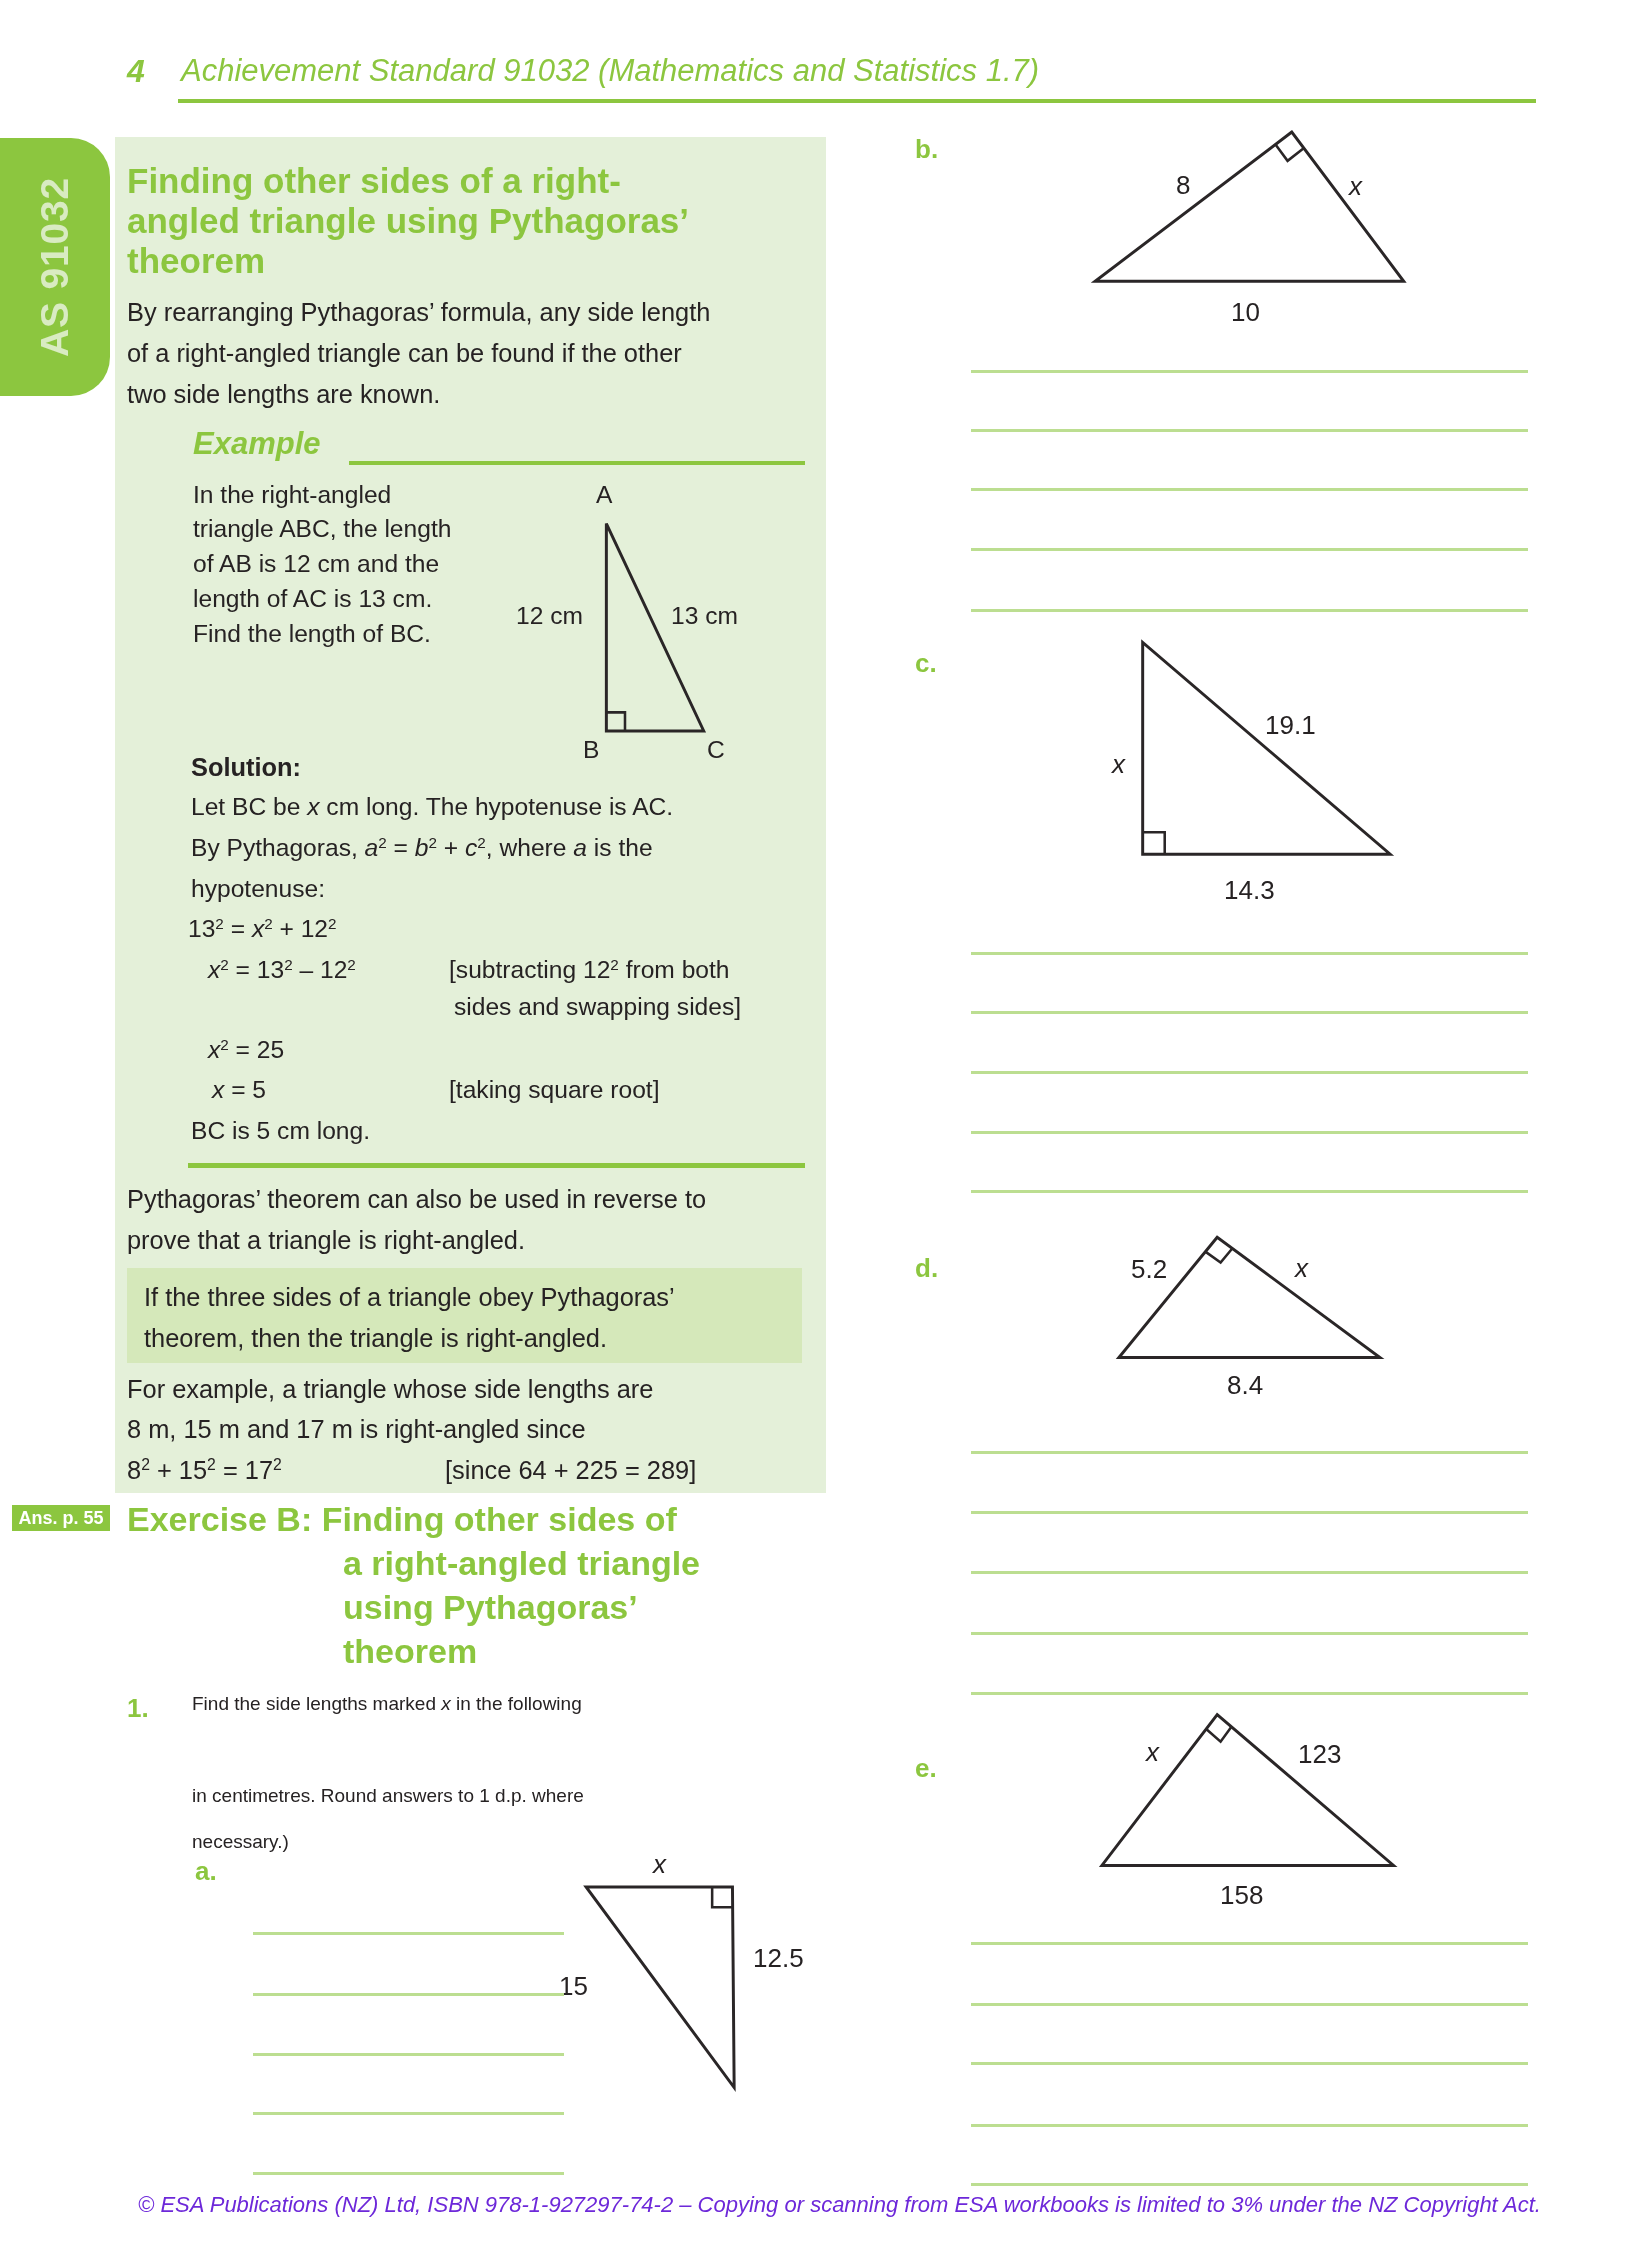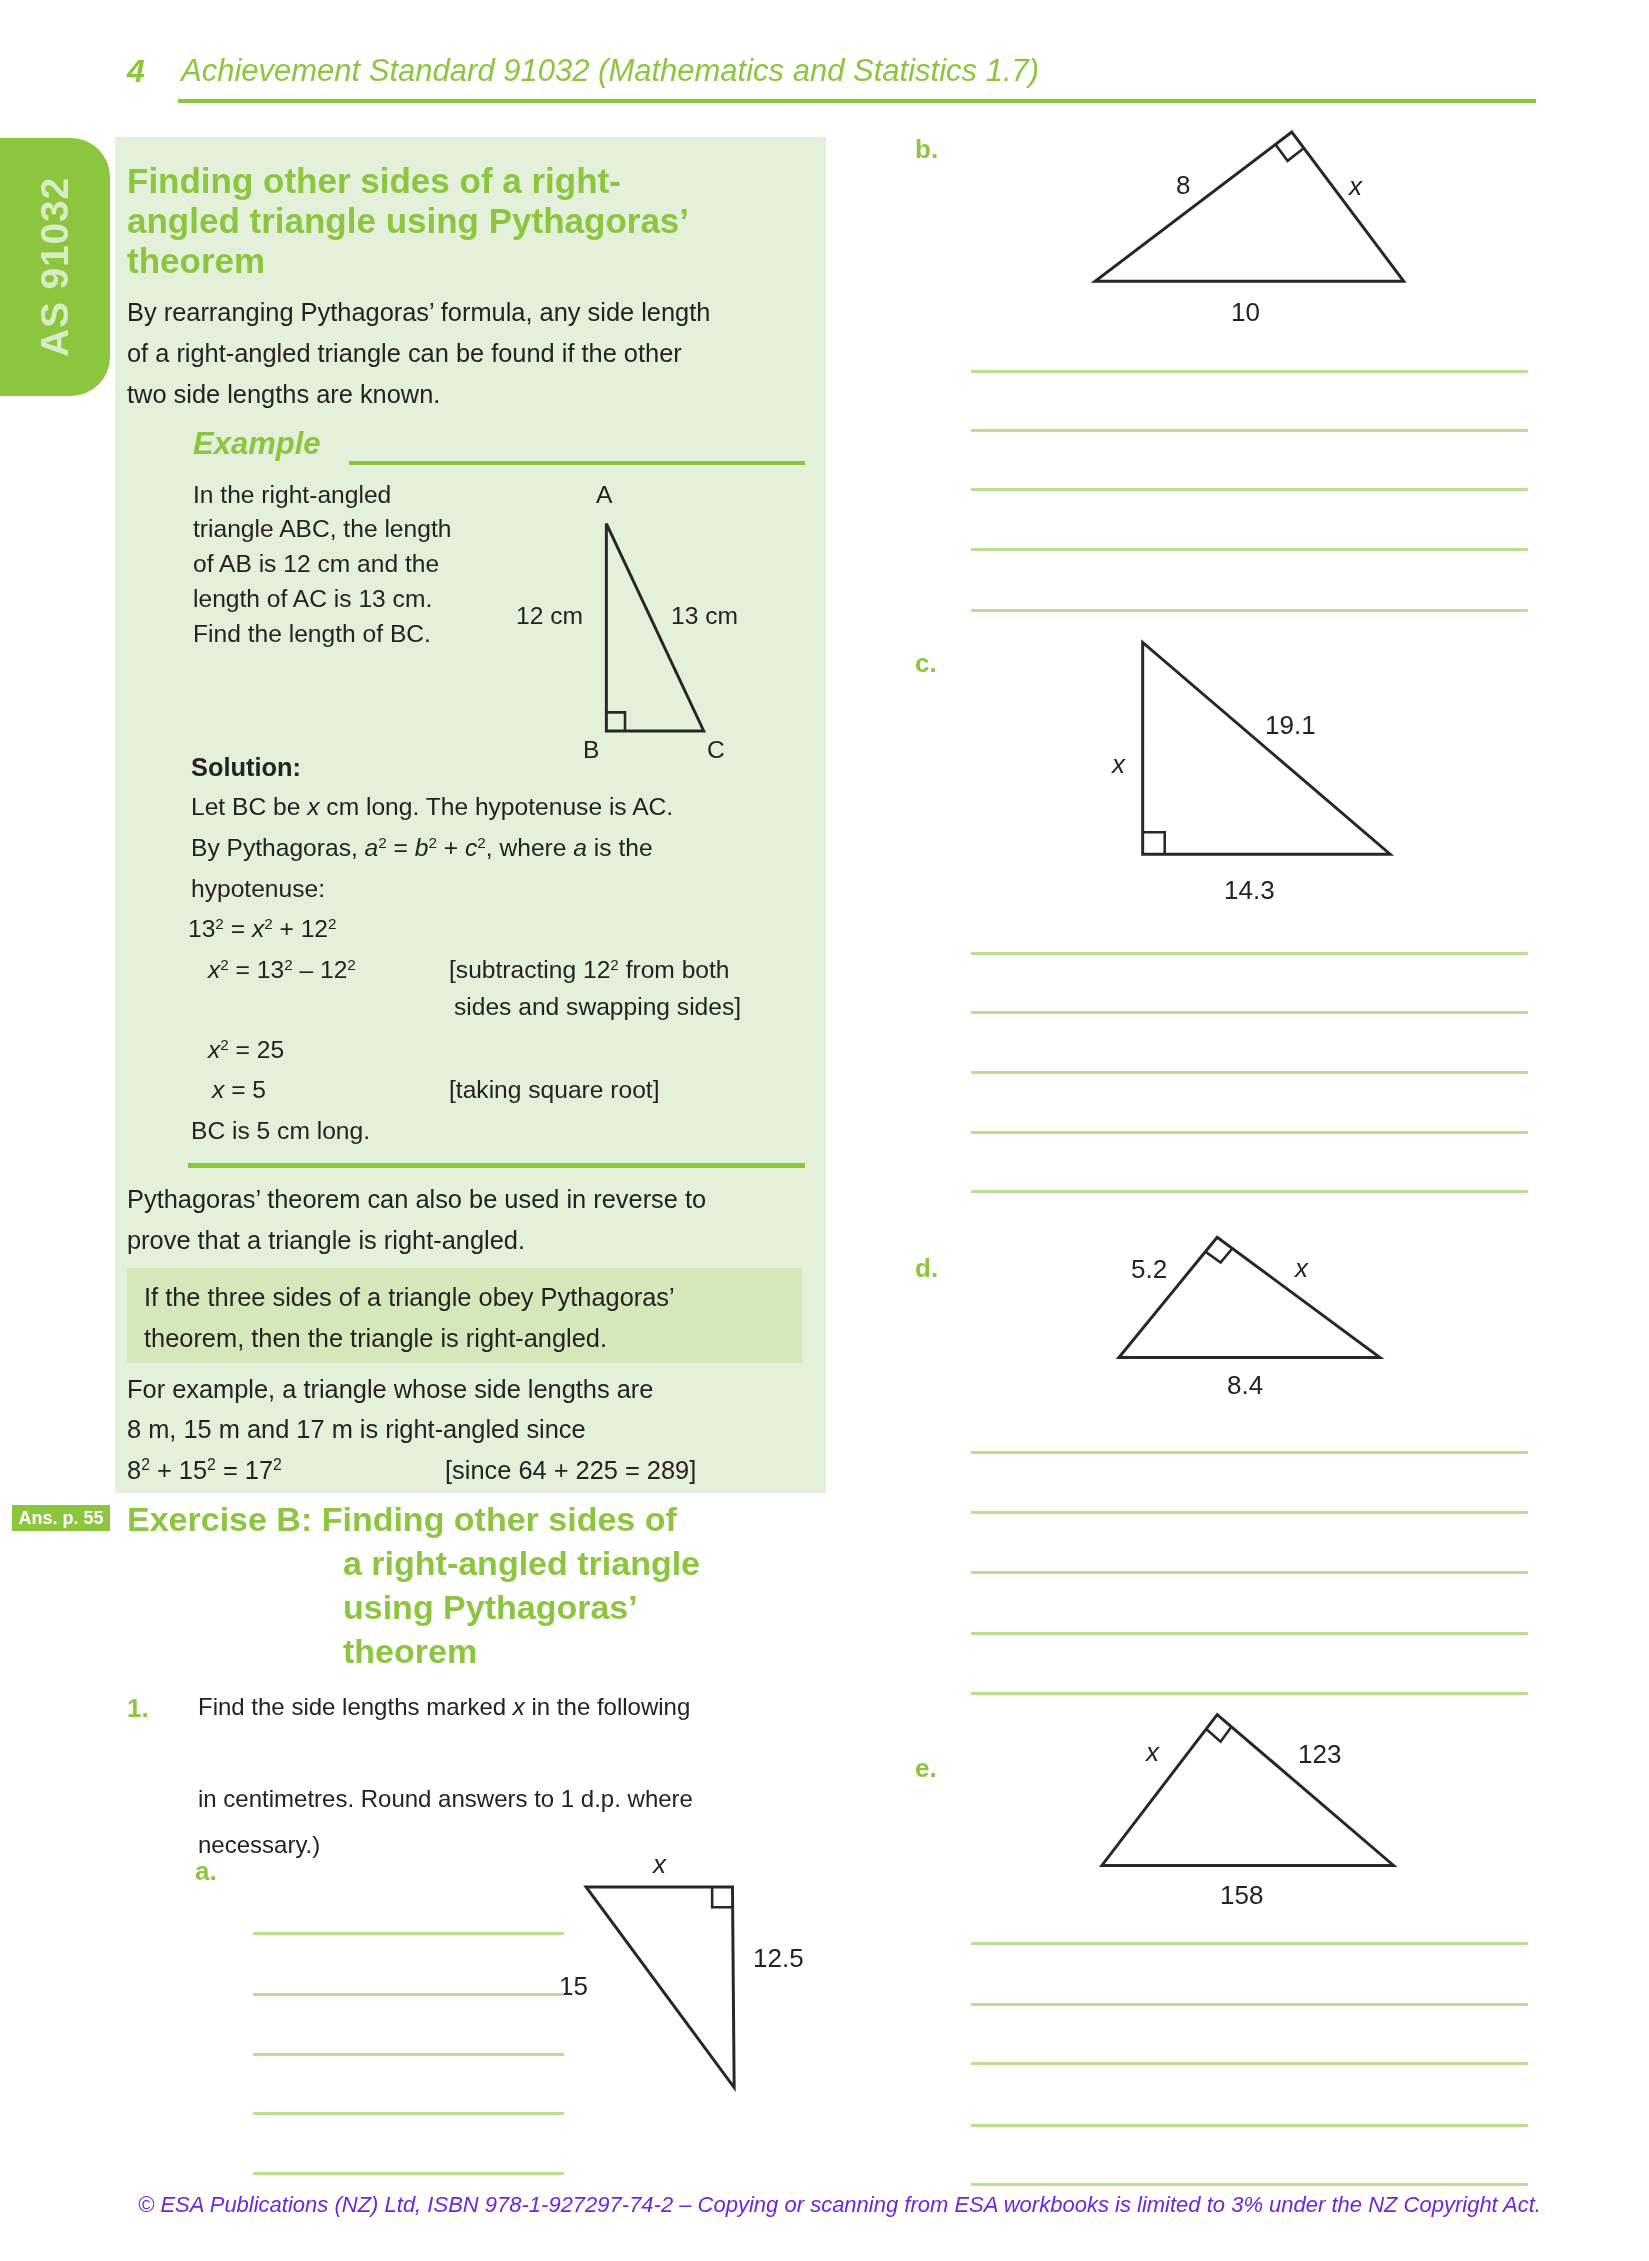--- a/index.html
+++ b/index.html
@@ -22,21 +22,21 @@
   .h1line{position:absolute;font-size:35px;font-weight:bold;color:#8CC63F;white-space:nowrap;}
   .b30{position:absolute;font-size:25.4px;white-space:nowrap;}
   .b29{position:absolute;font-size:24.6px;white-space:nowrap;}
   .ex-label{position:absolute;font-size:31px;font-weight:bold;font-style:italic;color:#8CC63F;}
   .sol-label{position:absolute;font-size:25.4px;font-weight:bold;}
   .hl-box{position:absolute;left:127px;top:1268px;width:675px;height:95px;background:#D5E8BA;}
   .badge{position:absolute;left:12px;top:1505px;width:98px;height:26px;background:#8CC63F;
          color:#ffffff;font-weight:bold;font-size:18px;text-align:center;line-height:26px;}
   .exb{position:absolute;font-size:34px;font-weight:bold;color:#8CC63F;white-space:nowrap;}
   .itemnum{position:absolute;font-size:26px;font-weight:bold;color:#8CC63F;}
-  .item31{position:absolute;font-size:24px;white-space:nowrap;margin-left:6px;}
+  .item31{position:absolute;font-size:19px;white-space:nowrap;}
   .partlbl{position:absolute;font-size:26px;font-weight:bold;color:#8CC63F;}
   .dlabel{position:absolute;font-size:26px;color:#262223;white-space:nowrap;}
   .dlabel.x{font-style:italic;}
   .itl{font-style:italic;}
   .sup{font-size:62%;position:relative;top:-0.55em;}
   .tri{position:absolute;}
   .tri polygon{fill:none;stroke:#2A2627;stroke-width:3.5;stroke-linejoin:miter;}
   .tri path{fill:none;stroke:#2A2627;stroke-width:3;}
   .footer{position:absolute;left:119px;top:2192px;width:1441px;text-align:center;
           font-size:22px;font-style:italic;color:#6d28d9;white-space:nowrap;}

